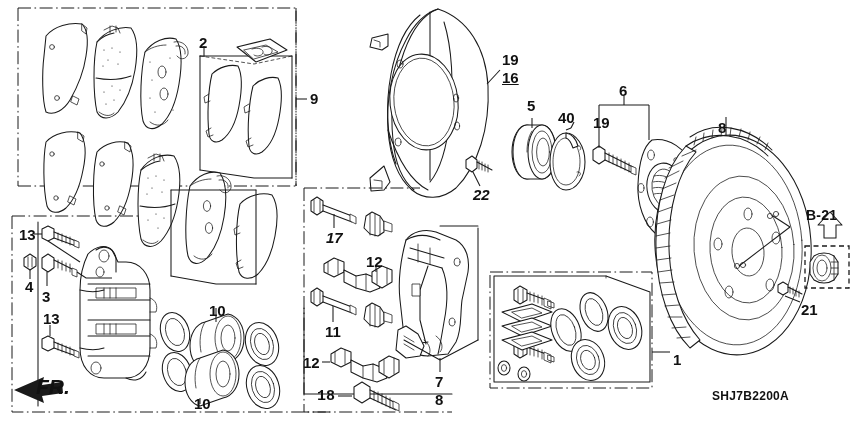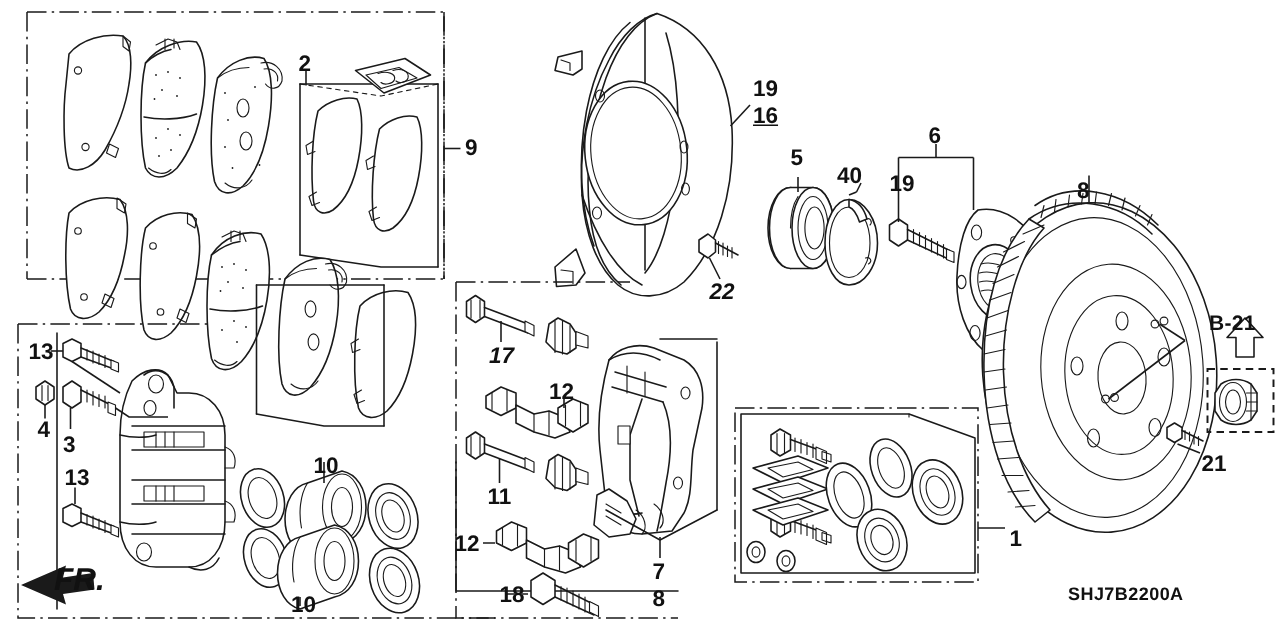--- a/index.html
+++ b/index.html
@@ -704,21 +704,21 @@
   <div class="lbl" style="left:593px; top:115px;">19</div>
   <div class="lbl" style="left:619px; top:83px;">6</div>
   <div class="lbl" style="left:718px; top:120px;">8</div>
   <div class="lbl" style="left:473px; top:187px;font-style:italic;">22</div>
   <div class="lbl" style="left:326px; top:230px;font-style:italic;">17</div>
   <div class="lbl" style="left:366px; top:254px;">12</div>
   <div class="lbl" style="left:325px; top:324px;">11</div>
   <div class="lbl" style="left:303px; top:355px;">12</div>
   <div class="lbl" style="left:435px; top:374px;">7</div>
   <div class="lbl" style="left:435px; top:392px;">8</div>
-  <div class="lbl" style="left:333px; top:389px;">18</div>
+  <div class="lbl" style="left:317px; top:389px;font-family:Liberation Mono, monospace;">18</div>
   <div class="lbl" style="left:19px; top:227px;">13</div>
   <div class="lbl" style="left:25px; top:279px;">4</div>
   <div class="lbl" style="left:42px; top:289px;">3</div>
   <div class="lbl" style="left:43px; top:311px;">13</div>
   <div class="lbl" style="left:209px; top:303px;">10</div>
   <div class="lbl" style="left:194px; top:396px;">10</div>
   <div class="lbl" style="left:673px; top:352px;">1</div>
   <div class="lbl" style="left:801px; top:302px;">21</div>
 
   <div class="lbl bold-ref" style="left:806px; top:208px;">B-21</div>

